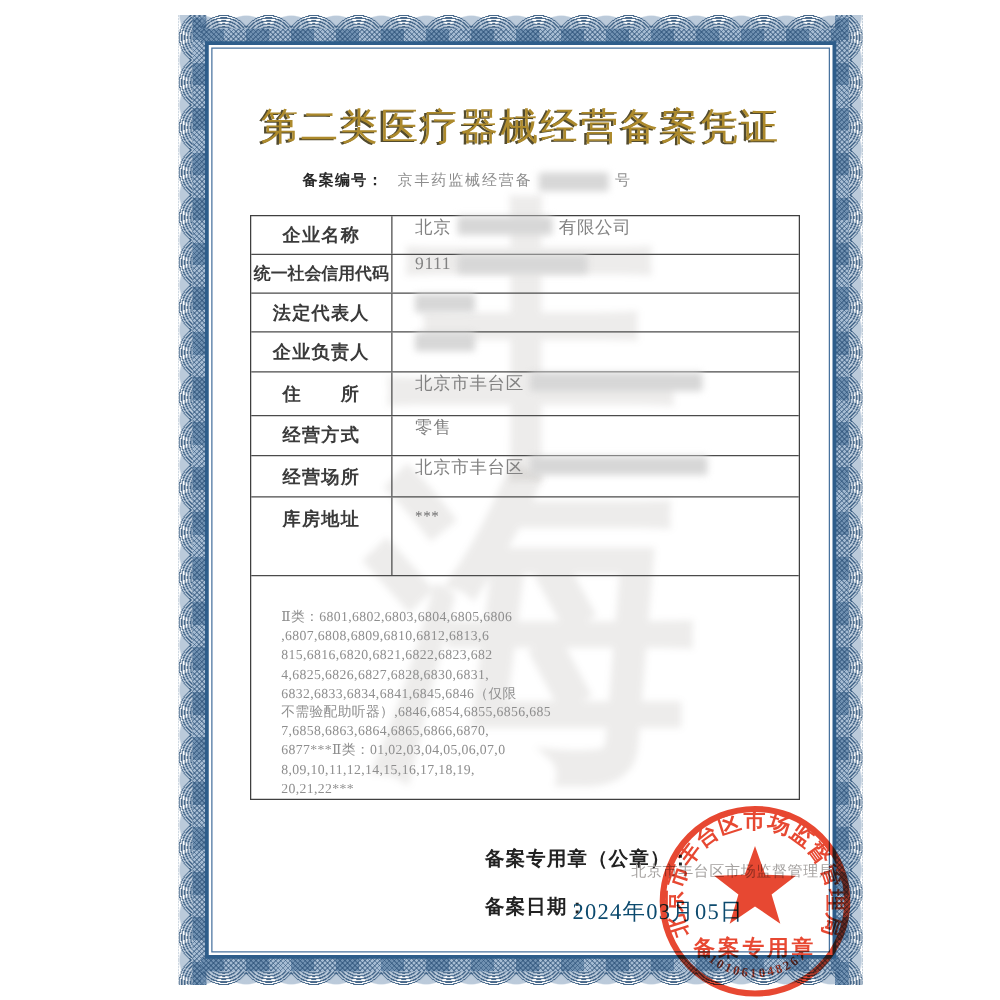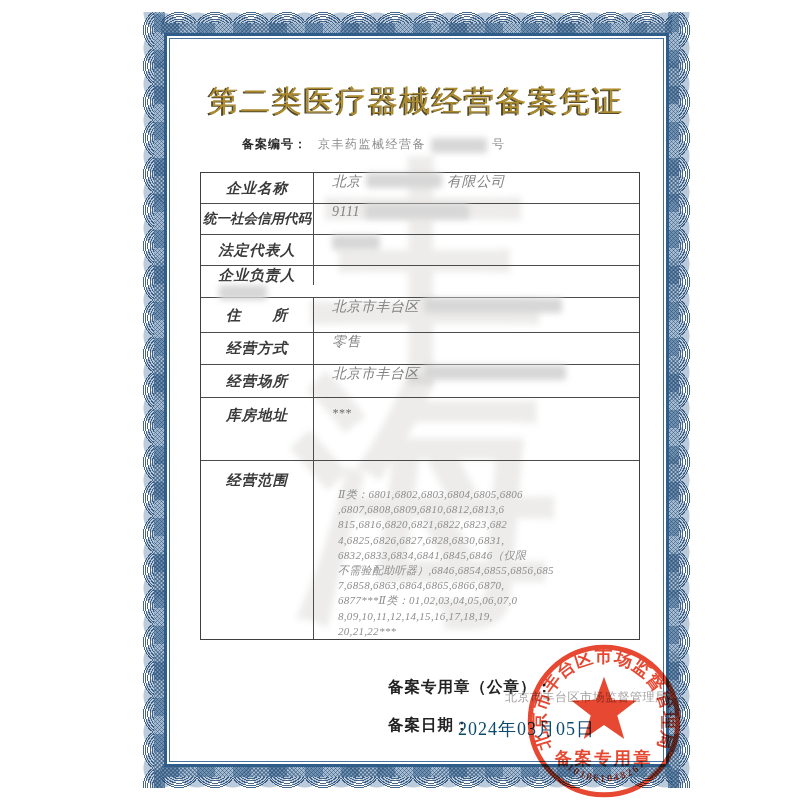--- a/index.html
+++ b/index.html
@@ -66,21 +66,21 @@
   .regno{position:absolute;left:72px;top:97px;z-index:2;font-size:12px;white-space:nowrap;}
   .regno .lab{font-weight:bold;color:#2a2a2a;letter-spacing:1px;}
   .regno .val{color:#8c8c8c;letter-spacing:1.5px;margin-left:8px;}
 
   
   .blur{display:inline-block;height:15px;background:#d7d7d7;filter:blur(3px);
         border-radius:2px;vertical-align:middle;margin:0 5px;}
 
   
   .tbl{position:absolute;left:30px;top:133px;width:438px;z-index:1;
-       border:1.5px solid #3f3f3f;display:flex;flex-direction:column;background:transparent;font-style:italic;}
+       border:1.5px solid #3f3f3f;display:flex;flex-direction:column;background:transparent;}
   .trow{display:flex;border-bottom:1px solid #4b4b4b;}
   .trow:last-child{border-bottom:none;}
   .tlabel{width:112px;flex:none;border-right:1px solid #4b4b4b;display:flex;
           align-items:center;justify-content:center;font-size:14.5px;font-weight:bold;
           color:#3a3a3a;letter-spacing:1px;white-space:nowrap;}
   .tval{flex:1;display:flex;padding-left:18px;font-size:14px;
         color:#828282;letter-spacing:0.5px;white-space:nowrap;}
   .trow.toplab .tlabel{align-items:flex-start;padding-top:10px;}
   .trow.topval .tval{align-items:flex-start;padding-top:8px;}
   .scope{font-size:11px;line-height:15.2px;color:#8e8e8e;white-space:pre-line;
@@ -153,21 +153,21 @@
             </div>
           </div>
 
           <div class="trow" style="height:30px;">
             <div class="tlabel">法定代表人</div>
             <div class="tval">
               <span class="blur" style="width:48px;margin-left:0;"></span>
             </div>
           </div>
 
-          <div class="trow" style="height:31px;flex-direction:column;">
+          <div class="trow" style="height:31px;">
             <div class="tlabel">企业负责人</div>
             <div class="tval">
               <span class="blur" style="width:48px;margin-left:0;"></span>
             </div>
           </div>
 
           <div class="trow" style="height:34px;">
             <div class="tlabel">住　　所</div>
             <div class="tval">
               <span>北京市丰台区</span>
@@ -191,21 +191,20 @@
           </div>
 
           <div class="trow topval" style="height:62px;">
             <div class="tlabel" style="align-items:flex-start;padding-top:8px;">库房地址</div>
             <div class="tval" style="font-size:12px;color:#6f6f6f;">
               <span>***</span>
             </div>
           </div>
 
           <div class="trow toplab" style="height:178px;">
-            <div class="tlabel">经营范围</div>
             <div class="tval" style="align-items:flex-end;white-space:normal;">
               <div class="scope">Ⅱ类：6801,6802,6803,6804,6805,6806
 ,6807,6808,6809,6810,6812,6813,6
 815,6816,6820,6821,6822,6823,682
 4,6825,6826,6827,6828,6830,6831,
 6832,6833,6834,6841,6845,6846（仅限
 不需验配助听器）,6846,6854,6855,6856,685
 7,6858,6863,6864,6865,6866,6870,
 6877***Ⅱ类：01,02,03,04,05,06,07,0
 8,09,10,11,12,14,15,16,17,18,19,

